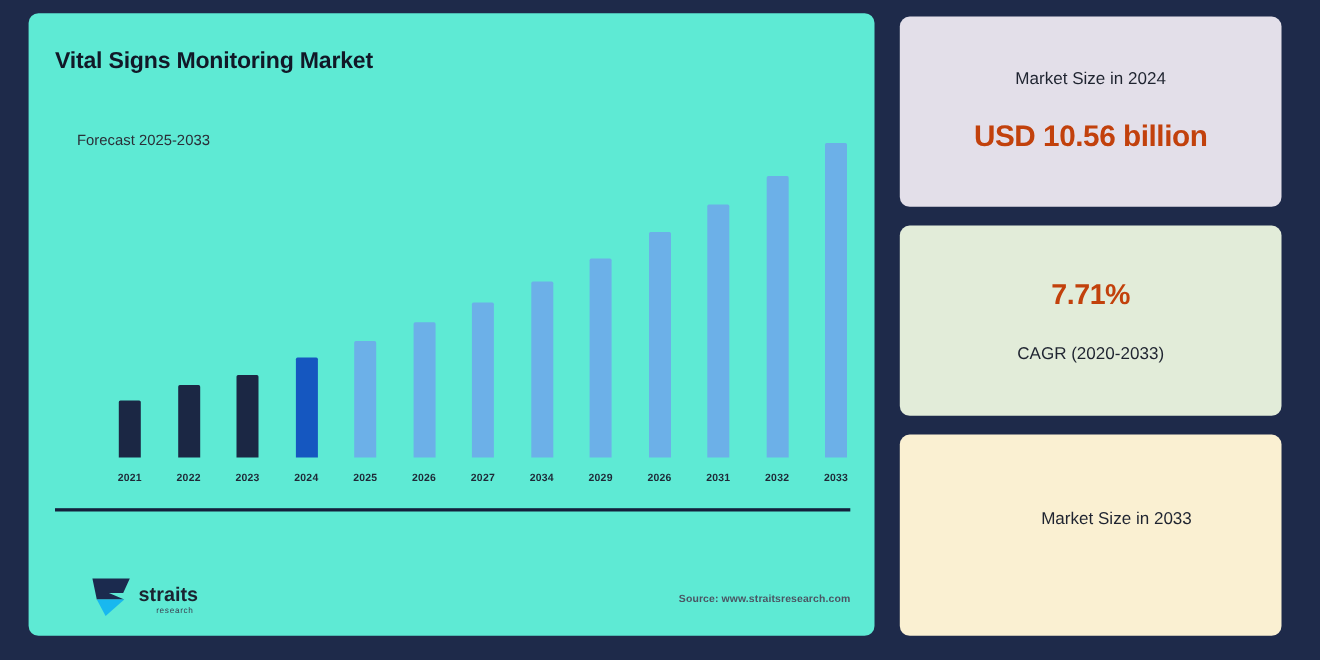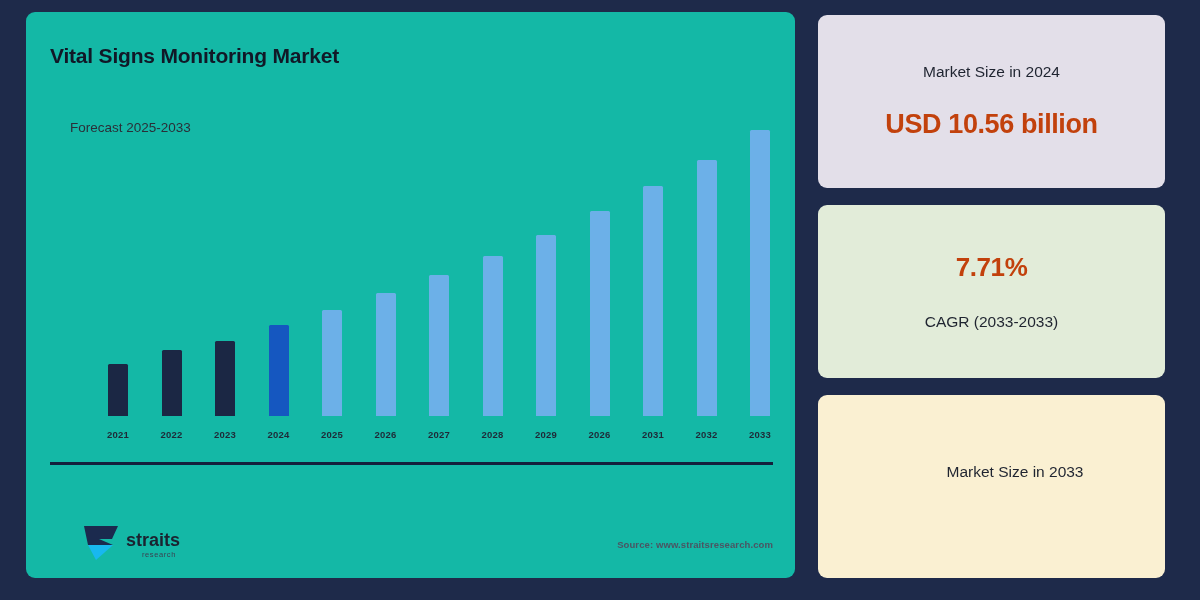--- a/index.html
+++ b/index.html
@@ -10,21 +10,21 @@
     font-family:"Liberation Sans", sans-serif;
     overflow:hidden;
     position:relative;
   }
 
   
   #chart-panel {
     position:absolute;
     left:26px; top:12px;
     width:769px; height:566px;
-    background:#14b8a6;
+    background:#5eead4;
     border-radius:9px;
   }
 
   #chart-title {
     position:absolute;
     left:24px; top:32px;
     font-size:21px;
     font-weight:bold;
     color:#111827;
     letter-spacing:-0.2px;
@@ -152,21 +152,21 @@
       <div class="bar-group" style="left: 349.5px;">
         <div class="bar" title="2026: 12.25" style="height: 123px; background: rgb(108, 176, 232);"></div>
         <div class="bar-label">2026</div>
       </div>
       <div class="bar-group" style="left: 403px;">
         <div class="bar" title="2027: 13.2" style="height: 141px; background: rgb(108, 176, 232);"></div>
         <div class="bar-label">2027</div>
       </div>
       <div class="bar-group" style="left: 456.5px;">
         <div class="bar" title="2028: 14.22" style="height: 160px; background: rgb(108, 176, 232);"></div>
-        <div class="bar-label">2028</div>
+        <div class="bar-label">2034</div>
       </div>
       <div class="bar-group" style="left: 510px;">
         <div class="bar" title="2029: 15.32" style="height: 181px; background: rgb(108, 176, 232);"></div>
         <div class="bar-label">2029</div>
       </div>
       <div class="bar-group" style="left: 563.5px;">
         <div class="bar" title="2030: 16.5" style="height: 205px; background: rgb(108, 176, 232);"></div>
         <div class="bar-label">2026</div>
       </div>
       <div class="bar-group" style="left: 617px;">
@@ -195,18 +195,18 @@
   <div id="source-text">Source: www.straitsresearch.com</div>
 </div>
 
 <div class="stat-card" id="card-market-2024">
   <div class="card-caption">Market Size in 2024</div>
   <div class="card-value">USD 10.56 billion</div>
 </div>
 
 <div class="stat-card" id="card-cagr">
   <div class="card-value">7.71%</div>
-  <div class="card-caption">CAGR (2033-2033)</div>
+  <div class="card-caption">CAGR (2020-2033)</div>
 </div>
 
 <div class="stat-card" id="card-market-2033">
   <div class="card-caption">Market Size in 2033</div>
 </div>
 
 </body></html>

